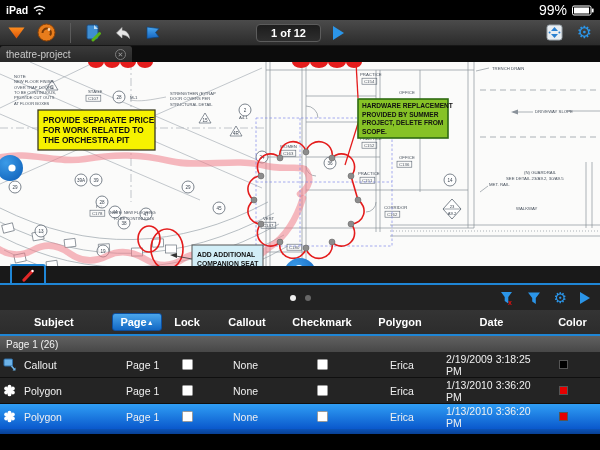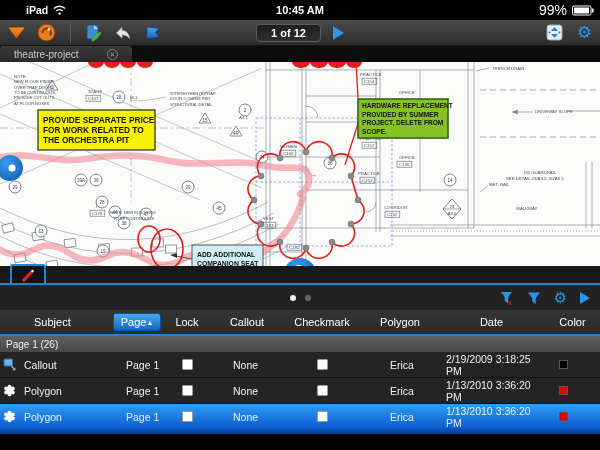--- a/index.html
+++ b/index.html
@@ -1,38 +1,38 @@
 <!DOCTYPE html>
 <html><head>
 <meta charset="utf-8">
 <style>
   * { margin:0; padding:0; box-sizing:border-box; }
   body { font-family:"Liberation Sans", sans-serif; background:#000; }
   .screen { position:relative; width:600px; height:450px; overflow:hidden; background:#000; }
 
   
   .statusbar { height:20px; background:#000; color:#fff; display:flex; align-items:center; justify-content:space-between; padding:0 6px; font-size:10.5px; font-weight:bold; }
-  .sb-left, .sb-right { display:flex; align-items:center; gap:5px; width:90px;margin-left:20px; }
+  .sb-left, .sb-right { display:flex; align-items:center; gap:5px; width:90px; }
   .sb-right { justify-content:flex-end; font-weight:normal; font-size:14px; }
   .sb-time { flex:1; text-align:center; font-size:11px; }
 
   
   .toolbar { height:26px; background:linear-gradient(#4b4b4b,#2b2b2b); border-bottom:1px solid #161616; display:flex; align-items:center; padding:0 8px; position:relative; }
   .tb-left { display:flex; align-items:center; gap:12px; }
   .tb-divider { width:1px; height:20px; background:#1d1d1d; border-right:1px solid #5a5a5a; margin:0 2px; }
   .tb-center { position:absolute; left:0; right:0; display:flex; align-items:center; justify-content:center; gap:12px; pointer-events:none; }
   .tb-center > * { pointer-events:auto; }
   .pager { background:linear-gradient(#1d1d1d,#2e2e2e); border:1px solid #5c5c5c; border-radius:4px; color:#fff; font-size:11px; font-weight:bold; padding:2px 14px; min-width:64px; text-align:center; }
   .play-tri { width:0; height:0; border-left:11px solid #2b95e8; border-top:7px solid transparent; border-bottom:7px solid transparent; }
   .tb-right { margin-left:auto; display:flex; align-items:center; gap:14px; z-index:2; }
   .gear-glyph { color:#2b95e8; font-size:17px; line-height:17px; }
 
   
   .tabbar { height:16px; background:#0c0c0c; display:flex; }
-  .doc-tab { width:132px; background:linear-gradient(#3a3a3a,#282828); color:#c9c9c9; font-size:10px; display:flex; align-items:center; padding:0 14px; border-radius:3px 3px 0 0; }
+  .doc-tab { width:132px; background:linear-gradient(#3a3a3a,#282828); color:#c9c9c9; font-size:10px; display:flex; align-items:center; padding:0 6px; border-radius:3px 3px 0 0; }
   .doc-tab .title { flex:1; overflow:hidden; white-space:nowrap; }
   .tab-close { width:11px; height:11px; border:1px solid #7d7d7d; border-radius:50%; color:#9a9a9a; font-size:7px; line-height:9px; text-align:center; }
 
   
   .canvas { height:204px; background:#fbfbfa; overflow:hidden; }
   .canvas svg { display:block; }
   svg text { font-family:"Liberation Sans", sans-serif; }
 
   
   .panel { height:168px; background:#1e1e1e; color:#eee; }
@@ -40,21 +40,21 @@
   .ptab { width:36px; height:19px; border:2px solid #1f86d6; border-bottom:none; border-radius:3px 3px 0 0; background:#121212; display:flex; align-items:center; justify-content:center; }
   .pctrl { height:25px; background:#222; position:relative; display:flex; align-items:center; }
   .dots { position:absolute; left:0; right:0; display:flex; justify-content:center; gap:9px; }
   .dot { width:6px; height:6px; border-radius:50%; background:#676767; }
   .dot.on { background:#efefef; }
   .pctrl-icons { margin-left:auto; display:flex; align-items:center; gap:13px; padding-right:10px; z-index:2; }
   .pgear { color:#2b95e8; font-size:15px; line-height:15px; }
   .pplay { width:0; height:0; border-left:10px solid #2b95e8; border-top:6px solid transparent; border-bottom:6px solid transparent; }
 
   .grid { display:grid; grid-template-columns:112px 50px 50px 70px 80px 76px 107px 55px; align-items:center; }
-  .thead { height:26px; background:linear-gradient(#343434,#2c2c2c); border-bottom:2px solid #1f86d6; font-size:11px; font-weight:normal; color:#fff; }
+  .thead { height:26px; background:linear-gradient(#343434,#2c2c2c); border-bottom:2px solid #1f86d6; font-size:11px; font-weight:bold; color:#fff; }
   .th { text-align:center; }
   .th-subject { text-align:left; padding-left:34px; }
   .th-page { display:flex; justify-content:center; }
   .page-pill { display:inline-flex; align-items:center; padding:2px 7px; border-radius:3px; background:linear-gradient(#4aa6ec,#1268c4); border:1px solid #0d4f9e; }
   .page-pill .sort { font-size:7px; }
   .group-row { height:16px; background:linear-gradient(#616161,#474747); font-size:10px; color:#f2f2f2; display:flex; align-items:center; padding-left:6px; }
   .trow { height:26px; background:#242424; border-bottom:1px solid #0f0f0f; font-size:10.5px; color:#f0f0f0; }
   .trow.sel { background:linear-gradient(#2f9ef5,#0a58cc); border-bottom:none; height:25px; }
   .td-subject { display:flex; align-items:center; gap:8px; padding-left:3px; }
   .td-page { padding-left:14px; }
@@ -74,21 +74,20 @@
 
   <div class="statusbar">
     <div class="sb-left">
       <span>iPad</span>
       <svg width="13" height="10" viewBox="0 0 13 10">
         <path d="M1,3.6 A7.5,7.5 0 0 1 12,3.6" stroke="#fff" stroke-width="1.4" fill="none"></path>
         <path d="M3.2,6 A4.6,4.6 0 0 1 9.8,6" stroke="#fff" stroke-width="1.4" fill="none"></path>
         <circle cx="6.5" cy="8.6" r="1.2" fill="#fff"></circle>
       </svg>
     </div>
-    <div class="sb-time">10:45 AM</div>
     <div class="sb-right">
       <span>99%</span>
       <svg width="22" height="11" viewBox="0 0 22 11">
         <rect x="0.5" y="1" width="18.5" height="9" rx="1.5" stroke="#fff" fill="none"></rect>
         <rect x="2" y="2.5" width="15" height="6" fill="#fff"></rect>
         <rect x="19.8" y="3.6" width="1.8" height="3.8" fill="#fff"></rect>
       </svg>
     </div>
   </div>
 

